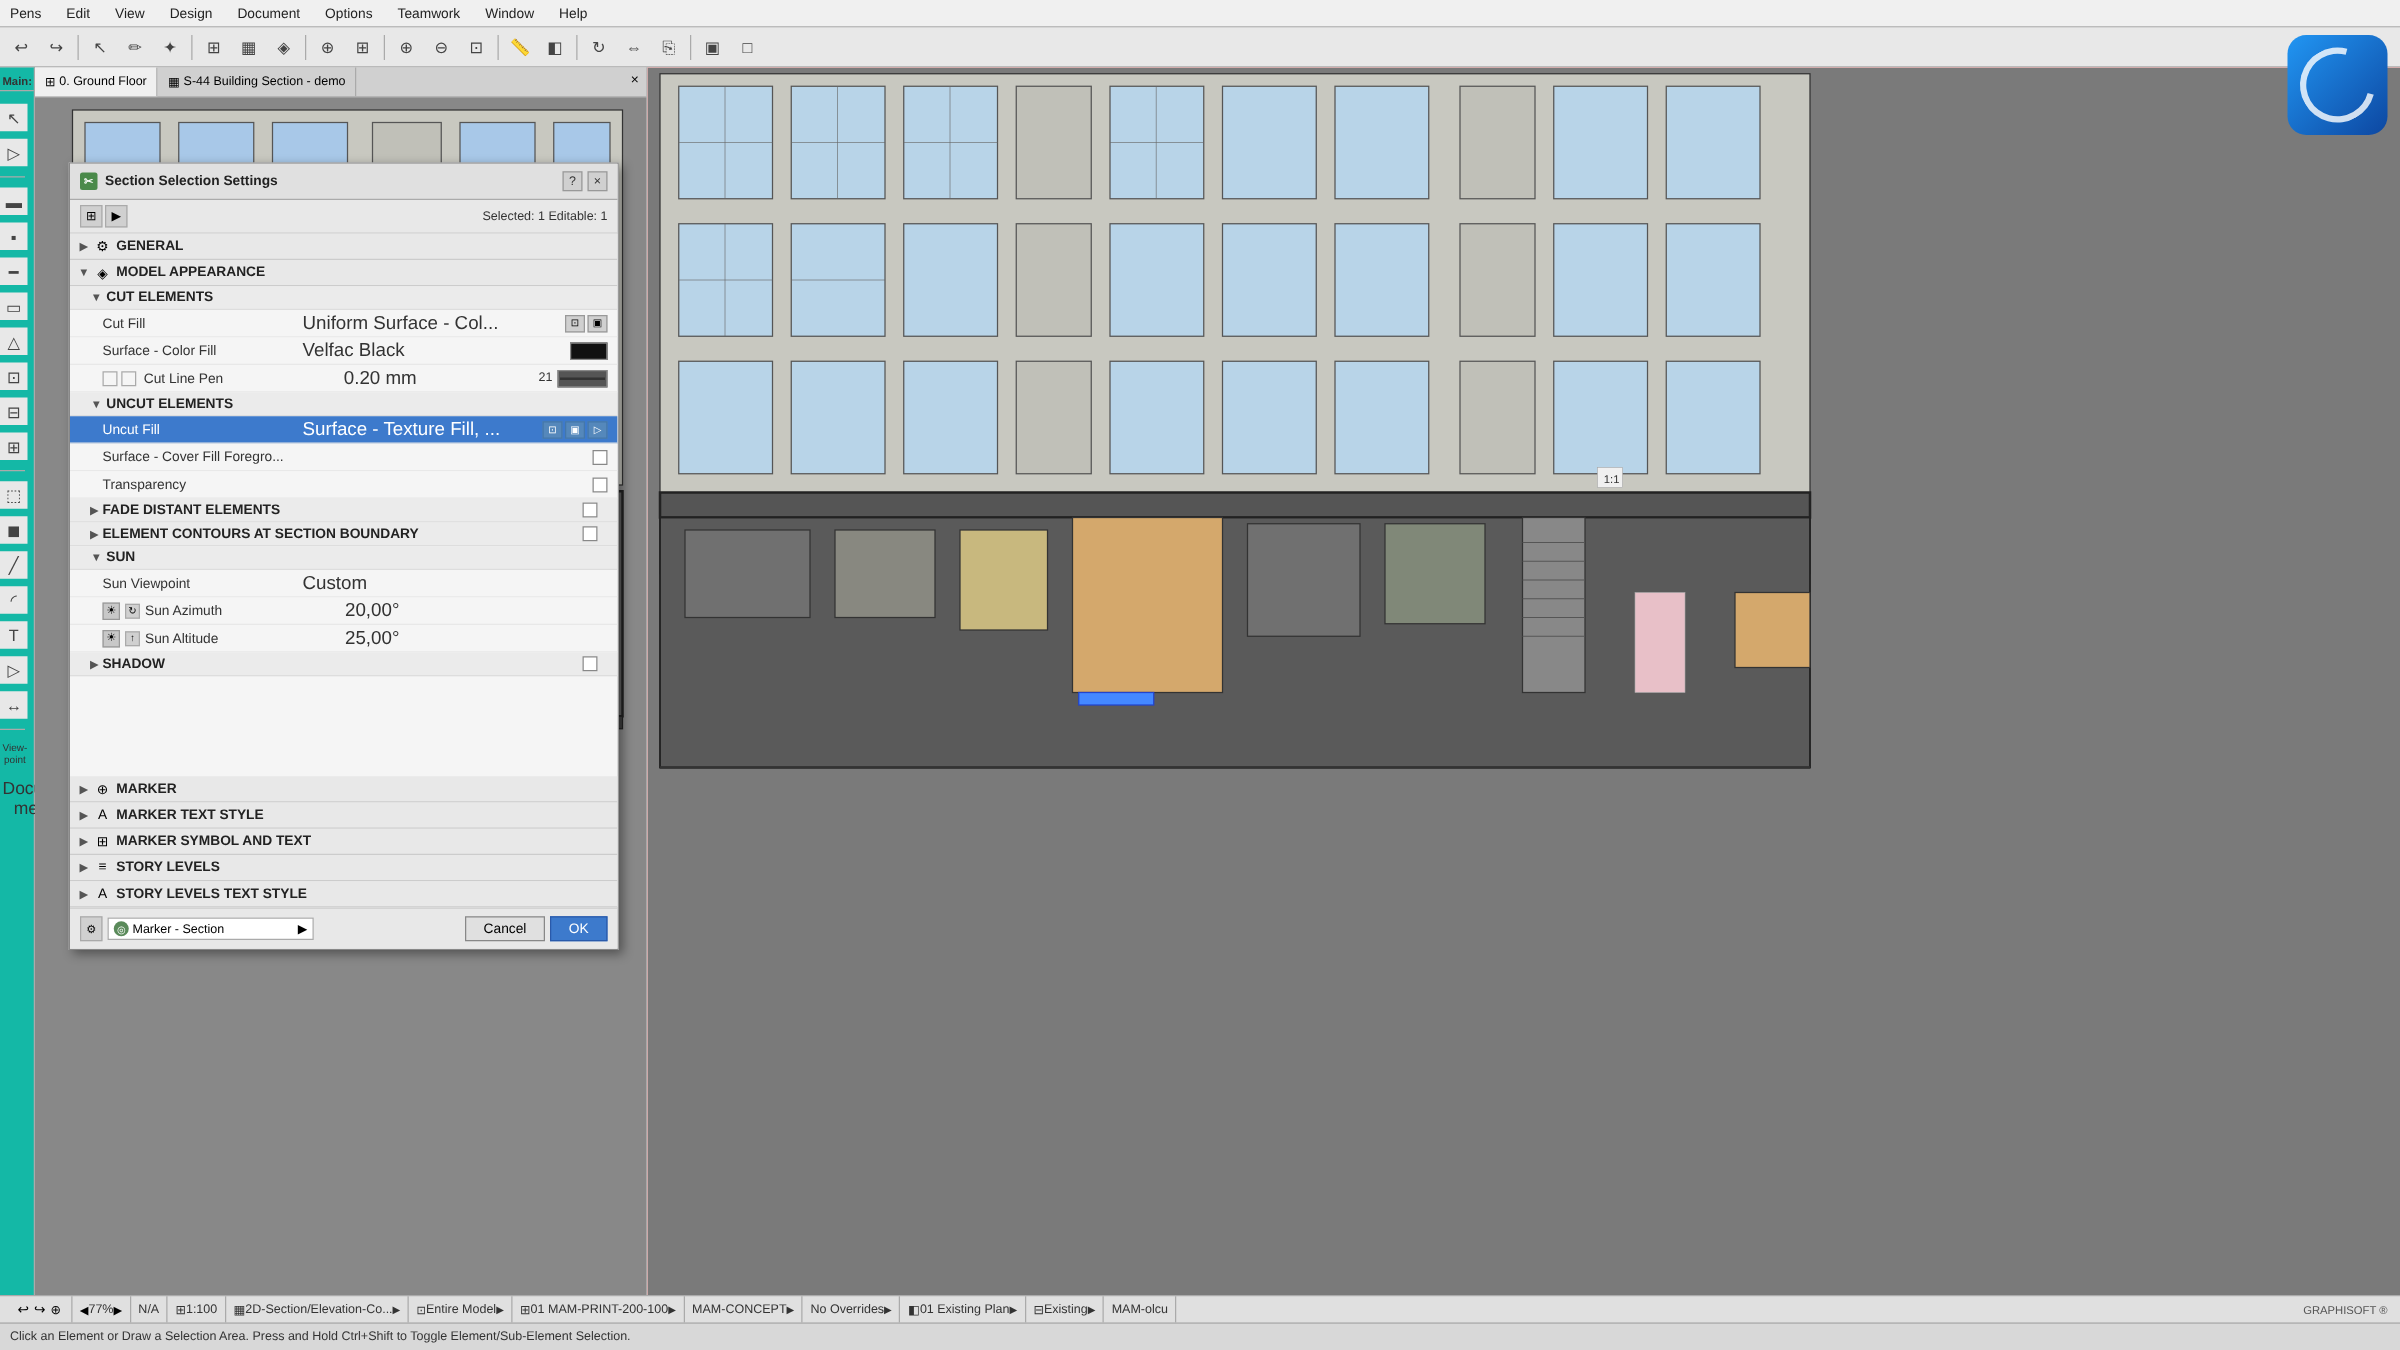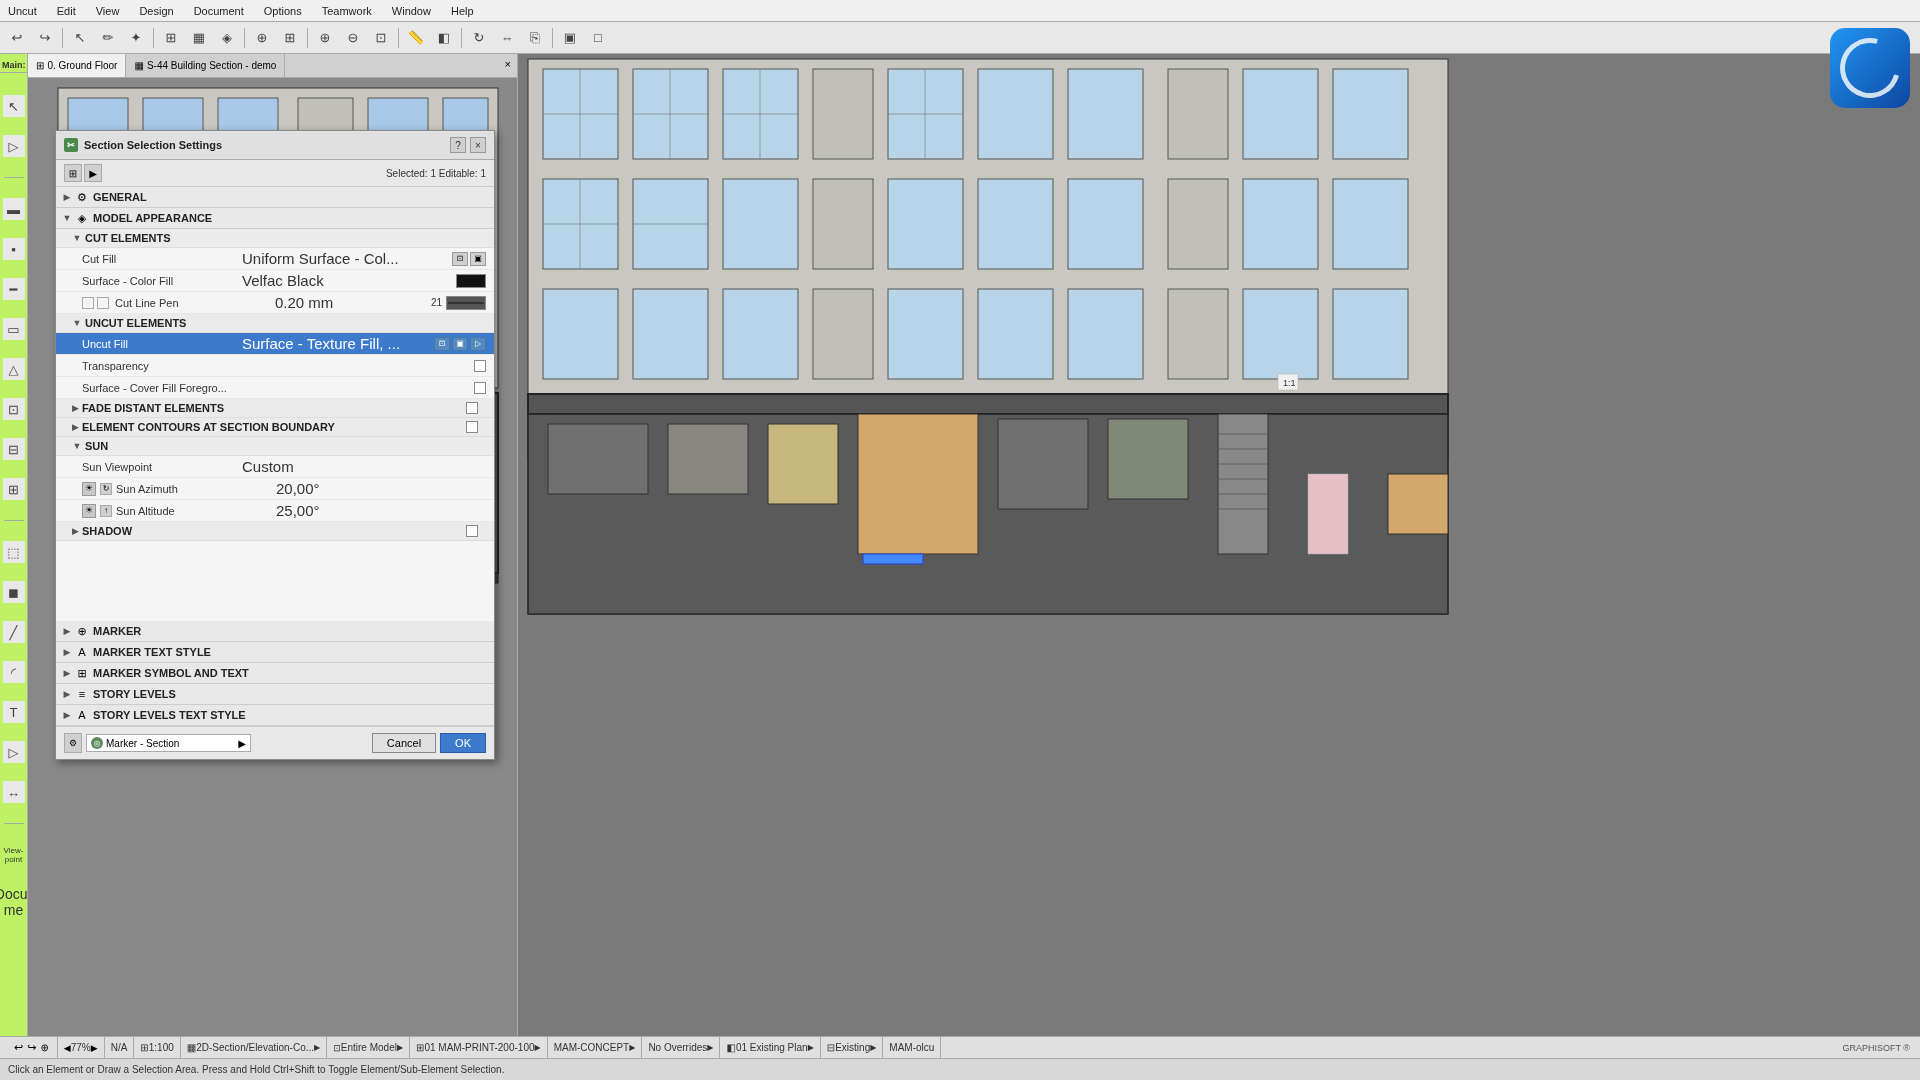--- a/index.html
+++ b/index.html
@@ -73,21 +73,21 @@
 
     
     .dialog-content::-webkit-scrollbar { width: 12px; }
     .dialog-content::-webkit-scrollbar-track { background: #e0e0e0; }
     .dialog-content::-webkit-scrollbar-thumb { background: #b0b0b0; border: 1px solid #999; }
   </style>
 </head>
 <body>
 
 <div class="menu-bar">
-  <span class="menu-item">Uncut</span>
+  <span class="menu-item">Pens</span>
   <span class="menu-item">Edit</span>
   <span class="menu-item">View</span>
   <span class="menu-item">Design</span>
   <span class="menu-item">Document</span>
   <span class="menu-item">Options</span>
   <span class="menu-item">Teamwork</span>
   <span class="menu-item">Window</span>
   <span class="menu-item">Help</span>
 </div>
 
@@ -122,21 +122,21 @@
 </div>
 
 <div class="logo">
   <div class="logo-shape">
     <div class="logo-inner"></div>
   </div>
 </div>
 
 <div style="display:flex; height: calc(1080px - 22px - 32px - 22px - 22px);">
 
-  <div style="width:28px; background:#bef264; border-right:1px solid #aaa; display:flex; flex-direction:column; align-items:center; padding-top:4px; gap:18px;">
+  <div style="width:28px; background:#14b8a6; border-right:1px solid #aaa; display:flex; flex-direction:column; align-items:flex-start; padding-top:4px; gap:6px;">
     <div style="font-size:9px; color:#333; font-weight:bold; padding:2px; border-bottom:1px solid #aaa; width:100%; text-align:center; margin-bottom:4px;">Main:</div>
     <button class="toolbar-btn" style="width:22px;height:22px;">↖</button>
     <button class="toolbar-btn" style="width:22px;height:22px;">▷</button>
     <div style="width:20px;height:1px;background:#aaa;margin:2px 0;"></div>
     <button class="toolbar-btn" style="width:22px;height:22px;">▬</button>
     <button class="toolbar-btn" style="width:22px;height:22px;">▪</button>
     <button class="toolbar-btn" style="width:22px;height:22px;">━</button>
     <button class="toolbar-btn" style="width:22px;height:22px;">▭</button>
     <button class="toolbar-btn" style="width:22px;height:22px;">△</button>
     <button class="toolbar-btn" style="width:22px;height:22px;">⊡</button>
@@ -296,29 +296,29 @@
           <span class="prop-value">Surface - Texture Fill, ...</span>
           <div class="prop-controls">
             <button style="width:16px;height:14px;background:#5588bb;border:1px solid #4477aa;font-size:8px;cursor:pointer;color:white;">⊡</button>
             <button style="width:16px;height:14px;background:#5588bb;border:1px solid #4477aa;font-size:8px;cursor:pointer;color:white;">▣</button>
             <button style="width:16px;height:14px;background:#5588bb;border:1px solid #4477aa;font-size:8px;cursor:pointer;color:white;">▷</button>
           </div>
         </div>
 
 
         <div class="property-row">
-          <span class="prop-label">Transparency</span>
+          <span class="prop-label">Surface - Cover Fill Foregro...</span>
           <span class="prop-value"></span>
           <div class="prop-controls">
             <div class="prop-checkbox"></div>
           </div>
         </div>
 
         <div class="property-row">
-          <span class="prop-label">Surface - Cover Fill Foregro...</span>
+          <span class="prop-label">Transparency</span>
           <span class="prop-value"></span>
           <div class="prop-controls">
             <div class="prop-checkbox"></div>
           </div>
         </div>
 
         <div style="display:flex; align-items:center; padding:3px 16px; background:#ebebeb; border-bottom:1px solid #ddd;">
           <span style="font-size:9px;color:#555;margin-right:3px;">▶</span>
           <span style="font-size:11px;font-weight:bold;color:#222;text-transform:uppercase;flex:1;">FADE DISTANT ELEMENTS</span>
           <div class="prop-checkbox"></div>

